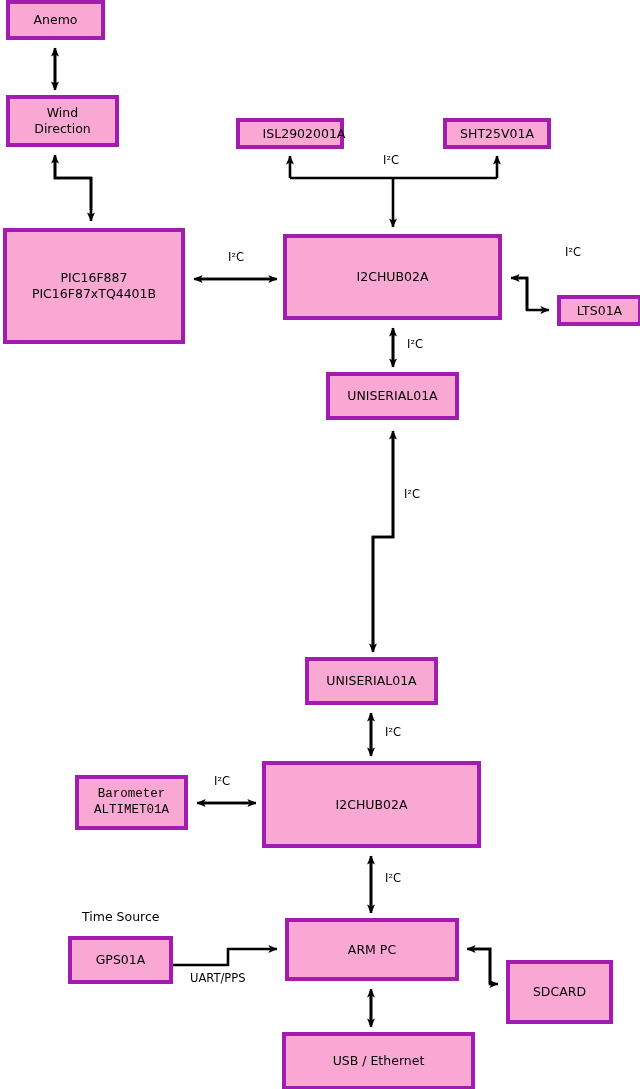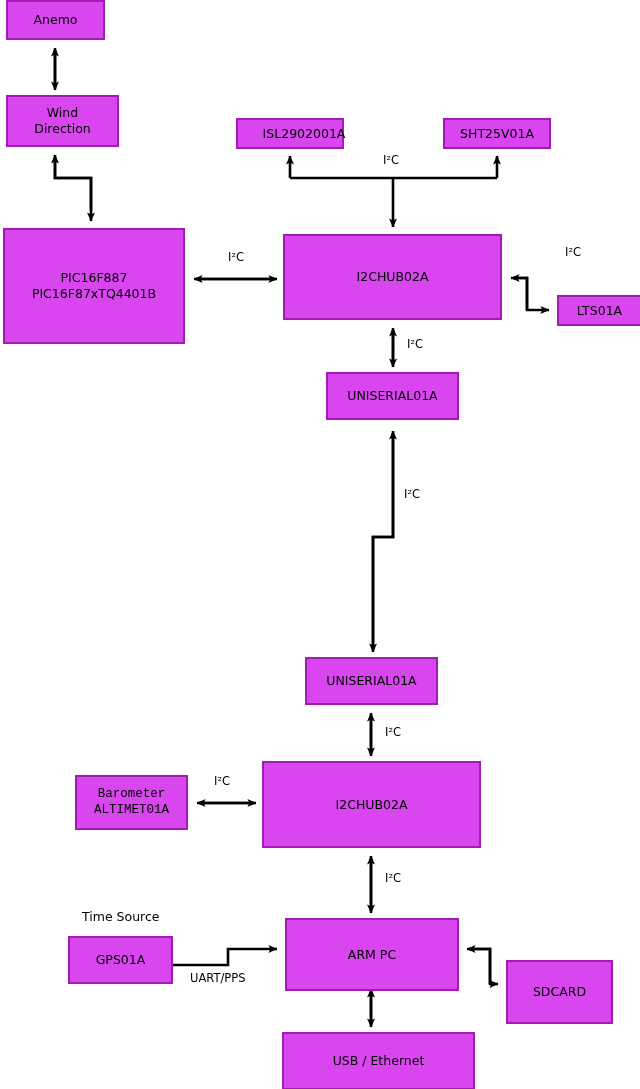--- a/index.html
+++ b/index.html
@@ -20,22 +20,22 @@
     position: absolute;
     left: 0;
     top: 0;
     width: 640px;
     height: 1089px;
     pointer-events: none;
   }
   .node {
     position: absolute;
     box-sizing: border-box;
-    border: 2px solid #a21caf;
-    background: #d946ef;
+    border: 4px solid #a21caf;
+    background: #f9a8d4;
     display: flex;
     align-items: center;
     justify-content: center;
     text-align: center;
     color: #000000;
     font-size: 12.5px;
     line-height: 1.25;
     z-index: 2;
     white-space: pre-line;
   }
@@ -156,21 +156,21 @@
 
   <div class="node" style="left:305px; top:657px; width:133px; height:48px;">UNISERIAL01A</div>
 
   <div class="node" style="left:262px; top:761px; width:219px; height:87px;">I2CHUB02A</div>
 
   <div class="node" style="left:75px; top:775px; width:113px; height:55px;font-family:Liberation Mono, monospace;">Barometer
 ALTIMET01A</div>
 
   <div class="node" style="left:68px; top:936px; width:105px; height:48px;">GPS01A</div>
 
-  <div class="node" style="left:285px; top:918px; width:174px; height:73px;">ARM PC</div>
+  <div class="node" style="left:285px; top:918px; width:174px; height:63px;">ARM PC</div>
 
   <div class="node" style="left:506px; top:960px; width:107px; height:64px;">SDCARD</div>
 
   <div class="node" style="left:282px; top:1032px; width:193px; height:58px;">USB / Ethernet</div>
 
   <div class="edge-label" style="left:228px; top:252px;">I²C</div>
 
   <div class="edge-label" style="left:383px; top:155px;">I²C</div>
 
   <div class="edge-label" style="left:565px; top:247px;">I²C</div>

